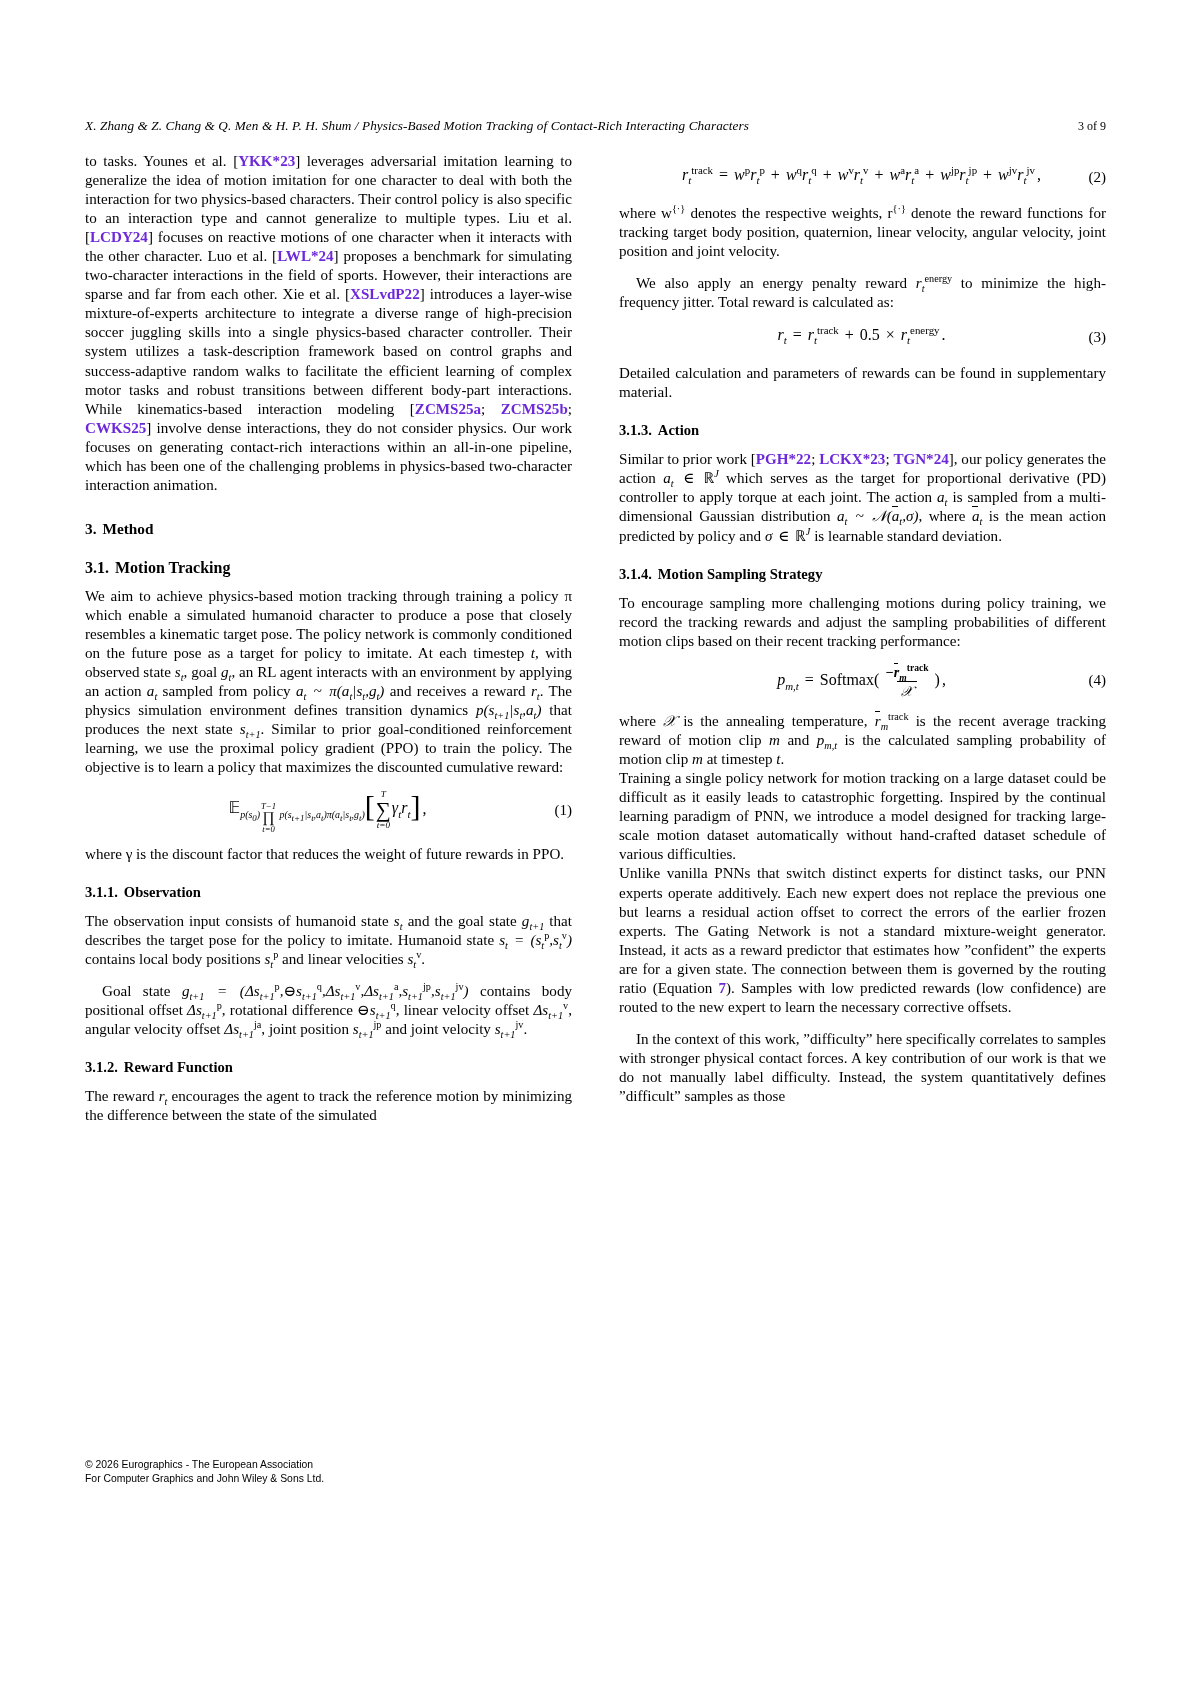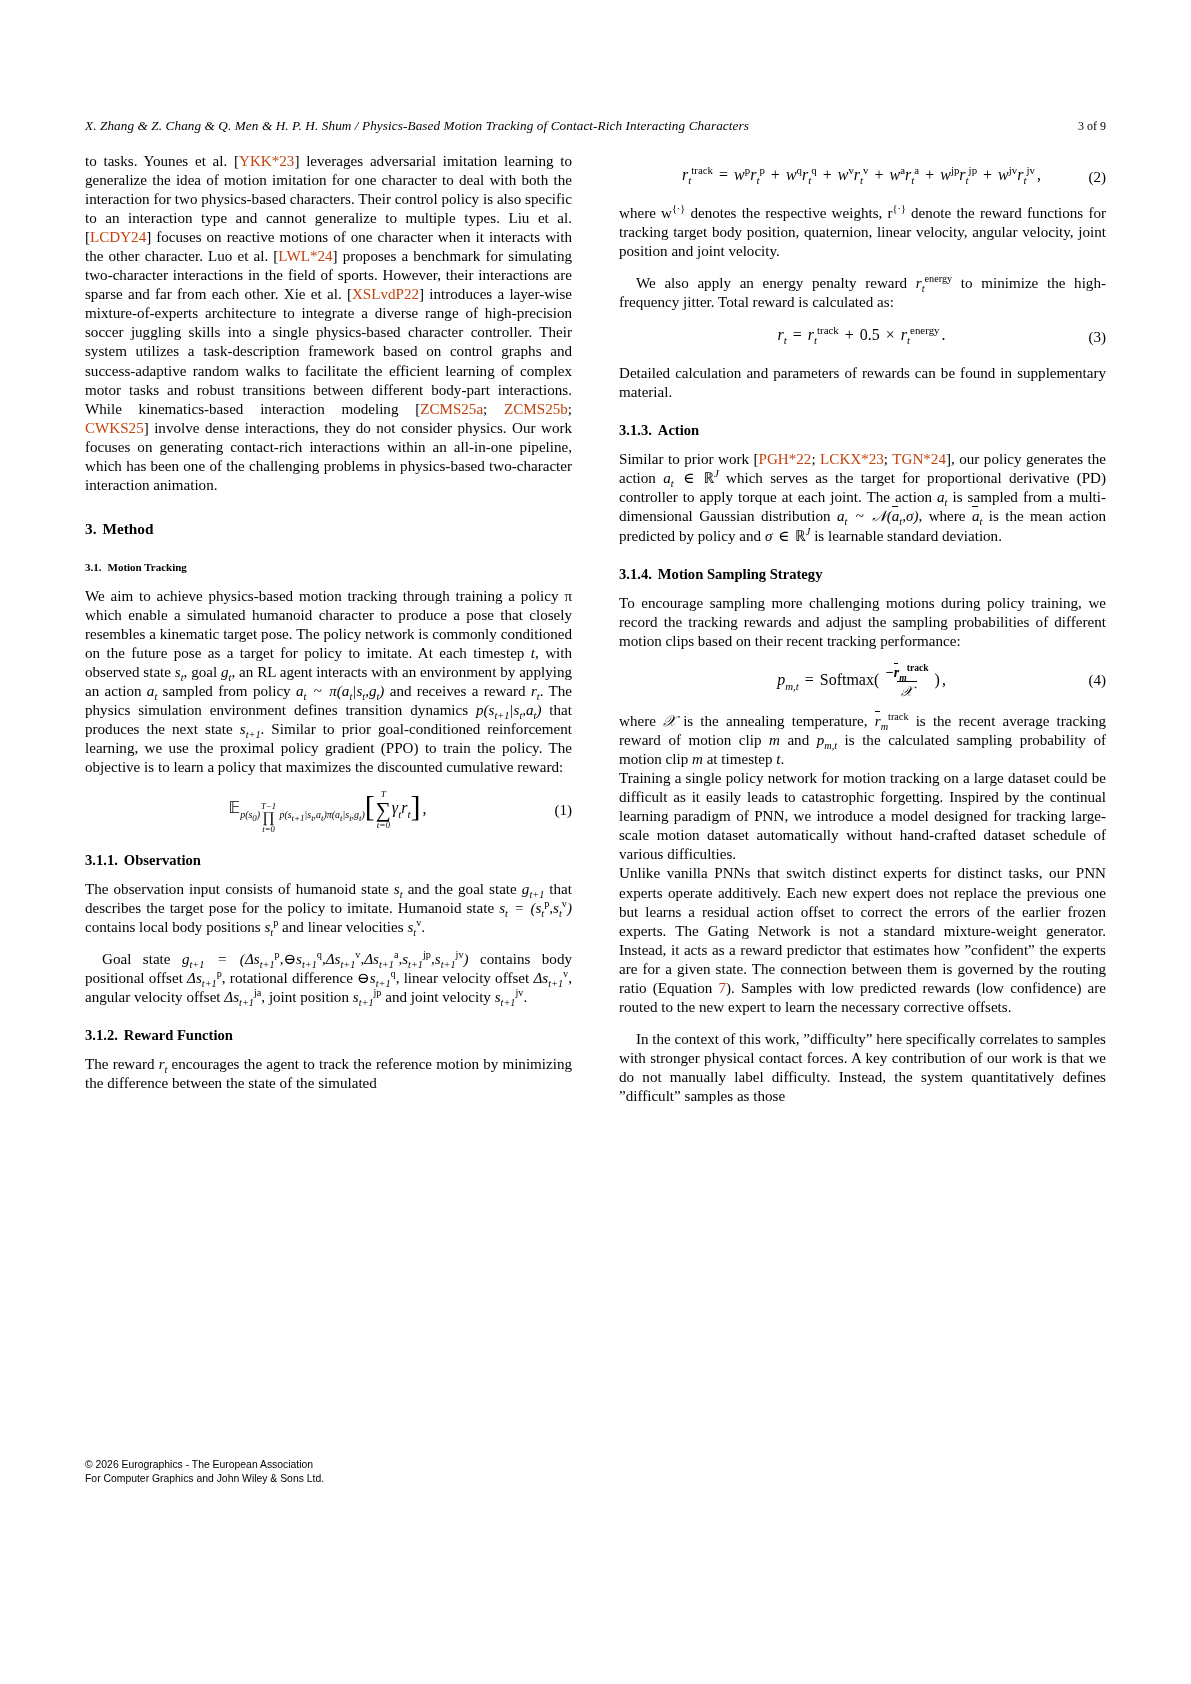--- a/index.html
+++ b/index.html
@@ -69,38 +69,39 @@
     margin-top: 13px;
   }
 
   h2.sec {
     font-size: 15.3px;
     font-weight: bold;
     margin: 24px 0 11px 0;
     line-height: 19px;
   }
   h3.subsec {
-    font-size: 11px;
+    font-size: 16px;
     font-weight: bold;
     margin: 20px 0 10px 0;
     line-height: 19px;
   }
   h4.subsubsec {
     font-size: 14.6px;
     font-weight: bold;
     margin: 19px 0 10px 0;
     line-height: 19px;
   }
   h2.sec .num, h3.subsec .num, h4.subsubsec .num {
     margin-right: 6px;
   }
 
   a.cite {
-    color: #c2410c;
+    color: #6d28d9;
     text-decoration: none;
+    font-weight: bold;
   }
 
   
   .math {
     font-family: "Liberation Serif", "DejaVu Serif", serif;
     font-style: italic;
     white-space: nowrap;
   }
   .math .up { font-style: normal; }
   .mathrow {
@@ -229,20 +230,21 @@
                 <span class="glyph">∏</span>
                 <span class="lim">t=0</span>
               </span> p(s<sub style="font-size:0.9em;">t+1</sub>|s<sub style="font-size:0.9em;">t</sub>,a<sub style="font-size:0.9em;">t</sub>)π(a<sub style="font-size:0.9em;">t</sub>|s<sub style="font-size:0.9em;">t</sub>,g<sub style="font-size:0.9em;">t</sub>)</sub><span class="bracket">[</span><span class="bigsum">
               <span class="lim">T</span>
               <span class="glyph">∑</span>
               <span class="lim">t=0</span>
             </span>γ<sub>t</sub>r<sub>t</sub><span class="bracket">]</span><span class="op">,</span></span>
         <span class="eqno">(1)</span>
       </div>
 
+      <p>where γ is the discount factor that reduces the weight of future rewards in PPO.</p>
 
       <h4 class="subsubsec"><span class="num">3.1.1.</span><span>Observation</span></h4>
 
       <p><span>The observation input consists of humanoid state </span><span class="math">s<sub>t</sub></span><span> and the goal state </span><span class="math">g<sub>t+1</sub></span><span> that describes the target pose for the policy to imitate. Humanoid state </span><span class="math">s<sub>t</sub> <span class="op">=</span> (s<sub>t</sub><sup class="rm">p</sup>,s<sub>t</sub><sup class="rm">v</sup>)</span><span> contains local body positions </span><span class="math">s<sub>t</sub><sup class="rm">p</sup></span><span> and linear velocities </span><span class="math">s<sub>t</sub><sup class="rm">v</sup></span><span>.</span></p>
 
       <p class="indent gap"><span>Goal state </span><span class="math">g<sub>t+1</sub> <span class="op">=</span> (Δs<sub>t+1</sub><sup class="rm">p</sup>,⊖s<sub>t+1</sub><sup class="rm">q</sup>,Δs<sub>t+1</sub><sup class="rm">v</sup>,Δs<sub>t+1</sub><sup class="rm">a</sup>,s<sub>t+1</sub><sup class="rm">jp</sup>,s<sub>t+1</sub><sup class="rm">jv</sup>)</span><span> contains body positional offset </span><span class="math">Δs<sub>t+1</sub><sup class="rm">p</sup></span><span>, rotational difference </span><span class="math">⊖s<sub>t+1</sub><sup class="rm">q</sup></span><span>, linear velocity offset </span><span class="math">Δs<sub>t+1</sub><sup class="rm">v</sup></span><span>, angular velocity offset </span><span class="math">Δs<sub>t+1</sub><sup class="rm">ja</sup></span><span>, joint position </span><span class="math">s<sub>t+1</sub><sup class="rm">jp</sup></span><span> and joint velocity </span><span class="math">s<sub>t+1</sub><sup class="rm">jv</sup></span><span>.</span></p>
 
       <h4 class="subsubsec"><span class="num">3.1.2.</span><span>Reward Function</span></h4>
 
       <p><span>The reward </span><span class="math">r<sub>t</sub></span><span> encourages the agent to track the reference motion by minimizing the difference between the state of the simulated</span></p>

